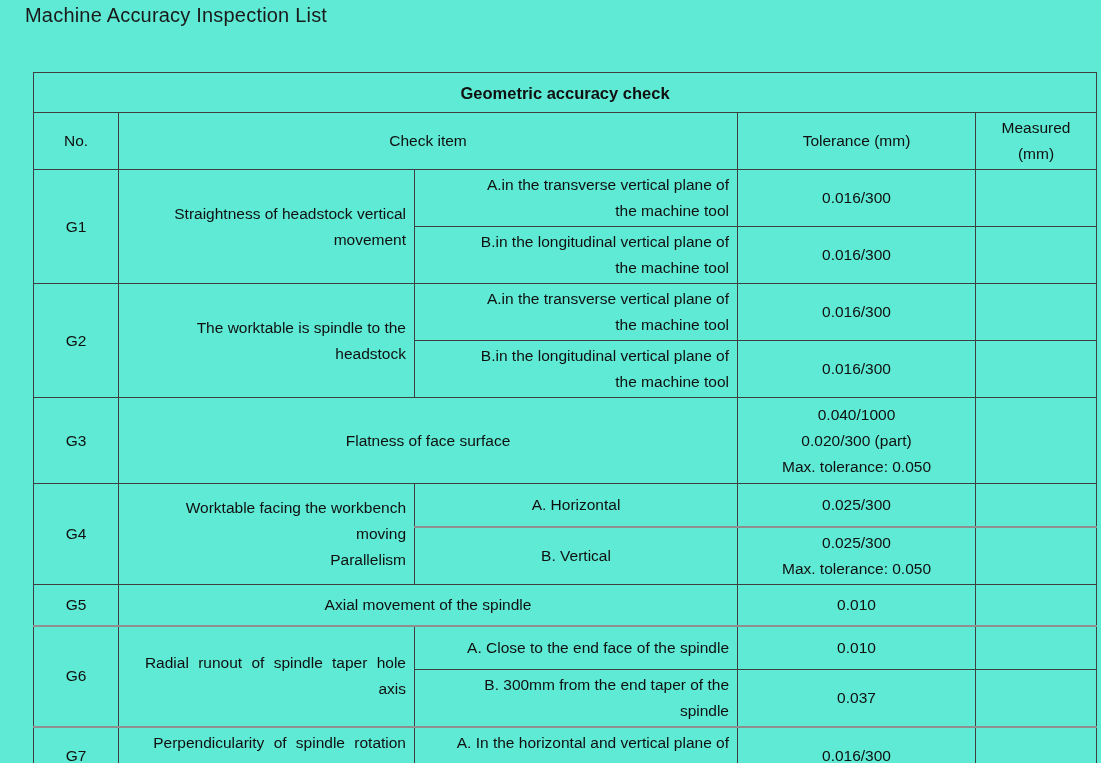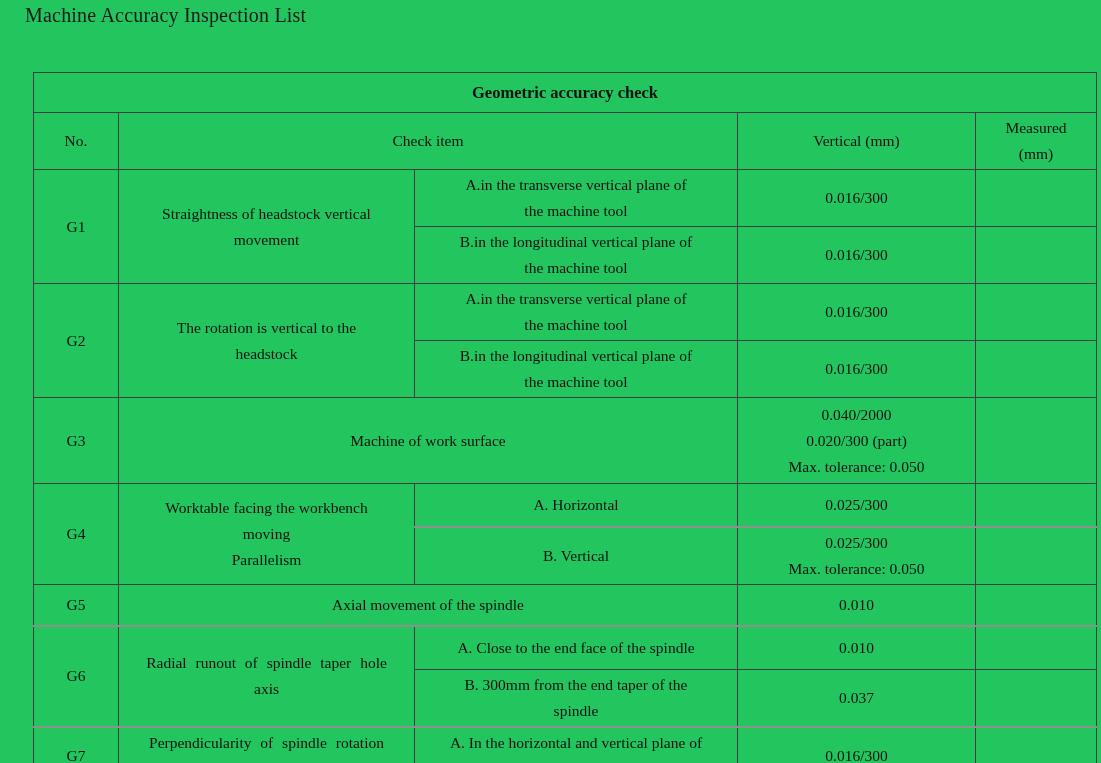--- a/index.html
+++ b/index.html
@@ -1,25 +1,25 @@
 <!DOCTYPE html>
 <html><head>
 <meta charset="utf-8">
 <style>
   html,body{margin:0;padding:0;background:#ffffff;}
-  .page{position:relative;width:1101px;height:763px;background:#22c55e;overflow:hidden;
-        font-family:Liberation Serif, serif;color:#101010;}
+  .page{position:relative;width:1101px;height:763px;background:#5eead4;overflow:hidden;
+        font-family:Liberation Sans, sans-serif;color:#101010;}
   .doc-title{position:absolute;left:25px;top:4px;font-size:20px;font-weight:normal;
              color:#1a1a1a;margin:0;letter-spacing:0.2px;}
   table.insp{position:absolute;left:33px;top:72px;width:1063px;
              border-collapse:collapse;table-layout:fixed;}
   td{border:1px solid #3f3f3f;padding:2px 8px;font-size:15.5px;line-height:26px;
      vertical-align:middle;text-align:center;overflow:hidden;}
-  td.tl{text-align:center;margin-left:36px;}
-  td.tj{text-align:center;word-spacing:5px;}
+  td.tl{text-align:right;margin-left:36px;}
+  td.tj{text-align:right;word-spacing:5px;}
   td.pre{white-space:pre-line;}
   td.bold{font-weight:bold;font-size:16.5px;}
   tr.thick > td{border-top:2px solid #8f8f8f;}
   col.c-no{width:85px;} col.c-item{width:296px;} col.c-sub{width:323px;}
   col.c-tol{width:238px;} col.c-meas{width:121px;}
 </style>
 </head>
 <body>
 
 <div class="page">
@@ -35,21 +35,21 @@
     </colgroup>
 
     <tbody>
         <tr style="height:40px">
       <td colspan="5" class="bold">Geometric accuracy check</td>
     </tr>
 
     <tr style="height:55px">
       <td>No.</td>
       <td colspan="2">Check item</td>
-      <td>Vertical (mm)</td>
+      <td>Tolerance (mm)</td>
       <td class="pre">Measured
 (mm)</td>
     </tr>
 
     <tr style="height:54px">
       <td rowspan="2">G1</td>
       <td rowspan="2" class="tl pre">Straightness of headstock vertical
 movement</td>
       <td class="tl pre">A.in the transverse vertical plane of
 the machine tool</td>
@@ -58,38 +58,38 @@
     </tr>
     <tr style="height:53px">
       <td class="tl pre">B.in the longitudinal vertical plane of
 the machine tool</td>
       <td>0.016/300</td>
       <td></td>
     </tr>
 
     <tr style="height:53px">
       <td rowspan="2">G2</td>
-      <td rowspan="2" class="tl pre">The rotation is vertical to the
+      <td rowspan="2" class="tl pre">The worktable is spindle to the
 headstock</td>
       <td class="tl pre">A.in the transverse vertical plane of
 the machine tool</td>
       <td>0.016/300</td>
       <td></td>
     </tr>
     <tr style="height:53px">
       <td class="tl pre">B.in the longitudinal vertical plane of
 the machine tool</td>
       <td>0.016/300</td>
       <td></td>
     </tr>
 
     <tr style="height:86px">
       <td>G3</td>
-      <td colspan="2">Machine of work surface</td>
-      <td class="pre">0.040/2000
+      <td colspan="2">Flatness of face surface</td>
+      <td class="pre">0.040/1000
 0.020/300 (part)
 Max. tolerance: 0.050</td>
       <td></td>
     </tr>
 
     <tr style="height:43px">
       <td rowspan="2">G4</td>
       <td rowspan="2" class="tl pre">Worktable facing the workbench
 moving
 Parallelism</td>

